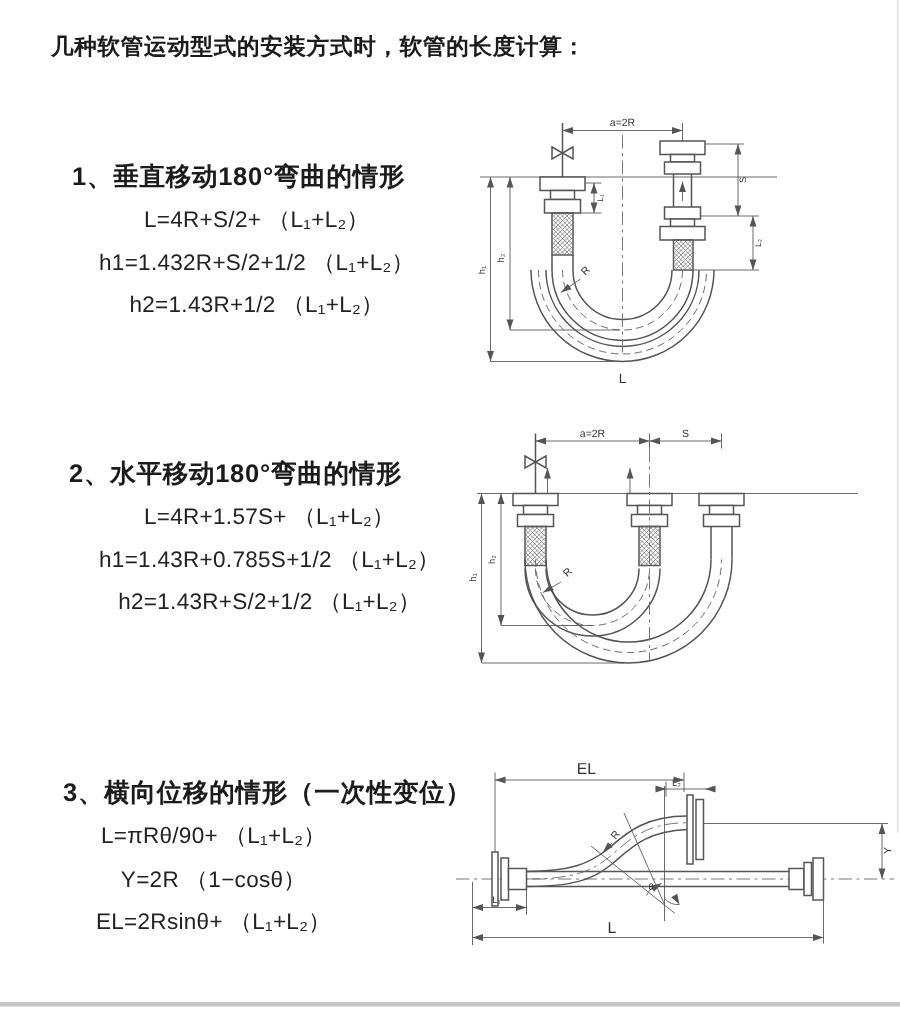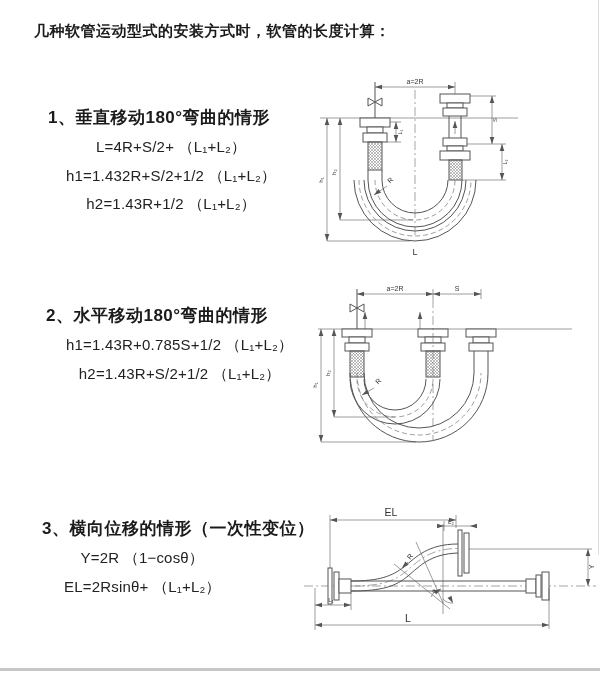--- a/index.html
+++ b/index.html
@@ -30,26 +30,28 @@
 
   <div class="sec-heading" style="left:48px;top:106px;">1、垂直移动180°弯曲的情形</div>
   <div class="formulas" style="left:66px;top:133px;">
     <div>L=4R+S/2+ （L₁+L₂）</div>
     <div>h1=1.432R+S/2+1/2 （L₁+L₂）</div>
     <div>h2=1.43R+1/2 （L₁+L₂）</div>
   </div>
 
   <div class="sec-heading" style="left:46px;top:304px;">2、水平移动180°弯曲的情形</div>
   <div class="formulas" style="left:66px;top:331px;">
+    <div>L=4R+1.57S+ （L₁+L₂）</div>
     <div>h1=1.43R+0.785S+1/2 （L₁+L₂）</div>
     <div>h2=1.43R+S/2+1/2 （L₁+L₂）</div>
   </div>
 
   <div class="sec-heading" style="left:42px;top:517px;">3、横向位移的情形（一次性变位）</div>
   <div class="formulas" style="left:64px;top:544px;">
+    <div>L=πRθ/90+ （L₁+L₂）</div>
     <div>Y=2R （1−cosθ）</div>
     <div>EL=2Rsinθ+ （L₁+L₂）</div>
   </div>
 
   <svg class="svgbox" style="left:310px;top:74px;" width="235" height="185" viewBox="0 0 235 185">
     <defs>
       <path id="ah" class="ah" d="M0,0 L-7,2.3 L-7,-2.3 Z"></path>
     </defs>
 
     <line class="dim" x1="65" y1="13" x2="145" y2="13"></line>

